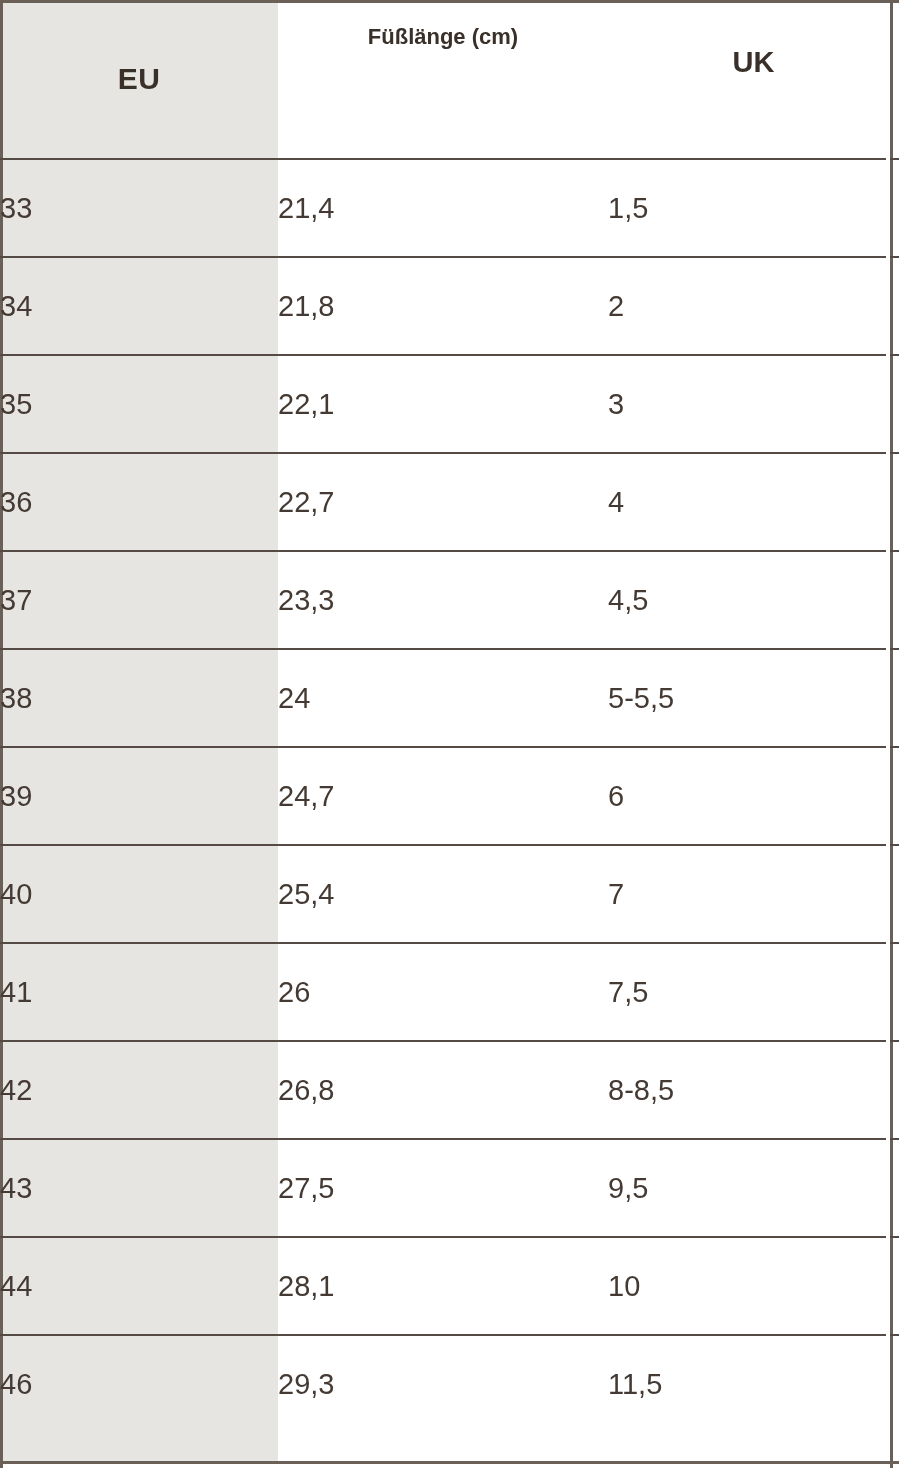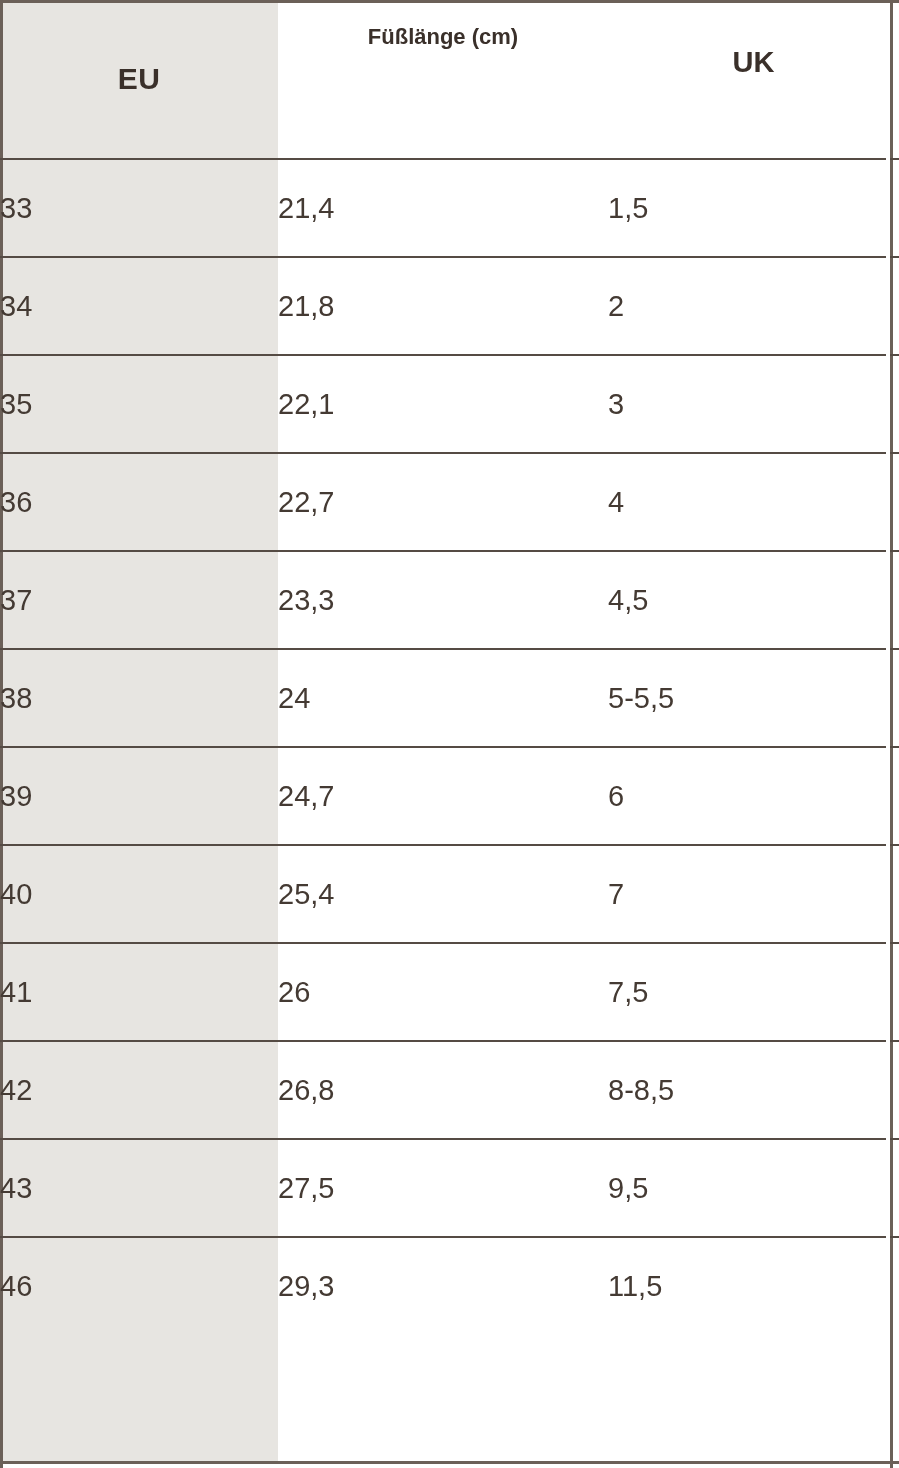--- a/index.html
+++ b/index.html
@@ -197,20 +197,25 @@
           <td class="c-eu">42</td>
           <td class="c-len">26,8</td>
           <td class="c-uk">8-8,5</td>
         </tr>
         <tr>
           <td class="c-eu">43</td>
           <td class="c-len">27,5</td>
           <td class="c-uk">9,5</td>
         </tr>
         <tr>
+          <td class="c-eu">44</td>
+          <td class="c-len">28,1</td>
+          <td class="c-uk">10</td>
+        </tr>
+        <tr>
           <td class="c-eu">46</td>
           <td class="c-len">29,3</td>
           <td class="c-uk">11,5</td>
         </tr>
       </tbody>
   </table>
 
   <div class="frame-top"></div>
   <div class="frame-left"></div>
   <div class="rule-mask"></div>

